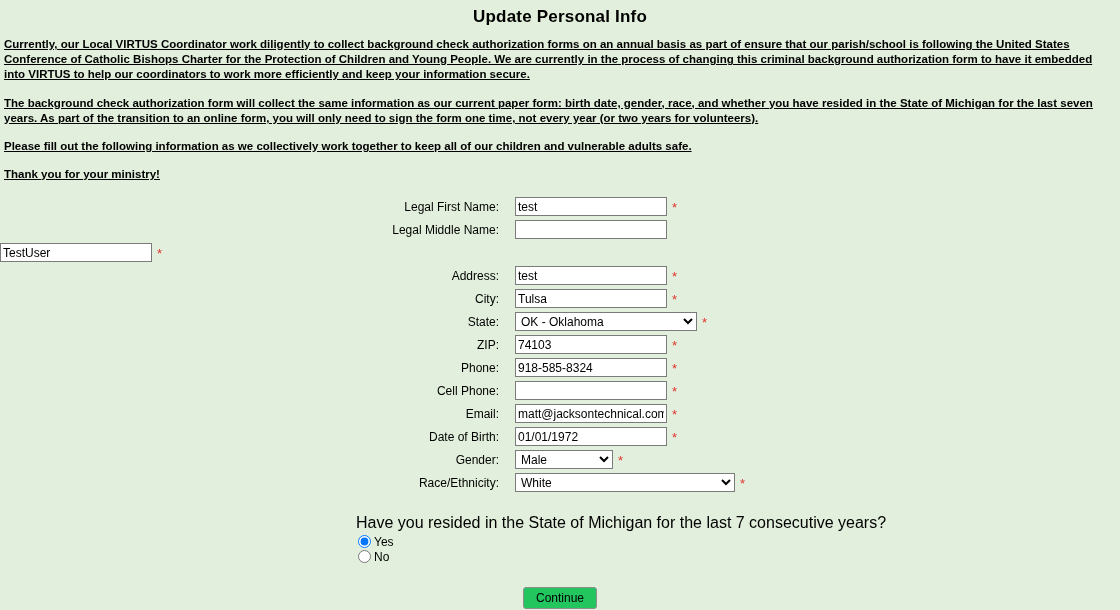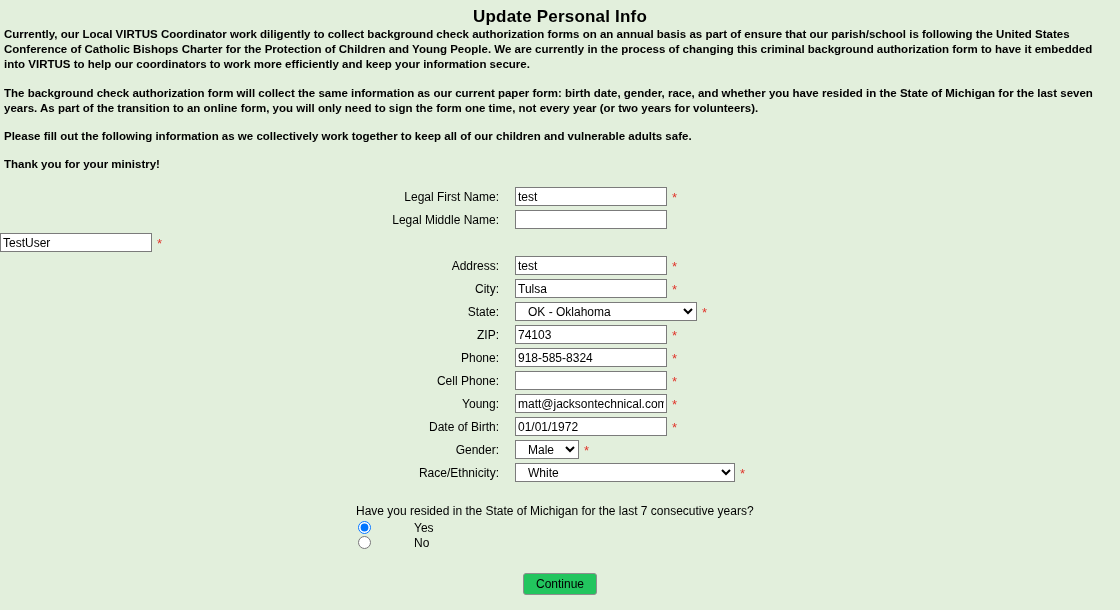--- a/index.html
+++ b/index.html
@@ -17,20 +17,22 @@
   }
   .page-title {
     text-align: center;
     font-size: 17px;
     font-weight: bold;
     padding-top: 7px;
     letter-spacing: .2px;
   }
   .intro {
     padding: 0 4px;
+    margin-top: 10px;
+    text-decoration: underline;
   }
   .intro p {
     margin: 0 0 13px 0;
     font-weight: bold;
     font-size: 11.5px;
     line-height: 1.32;
   }
   .form-area {
     margin-top: 6px;
   }
@@ -62,47 +64,46 @@
     color: #000;
     box-sizing: content-box;
   }
   select {
     font-family: "Liberation Sans", sans-serif;
     font-size: 12px;
     height: 19px;
     border: 1px solid #7b7b7b;
     background: #ffffff;
     color: #000;
-    padding: 0 8px;
+    padding: 0 1px;
   }
   select.state-select { width: 182px; }
-  select.gender-select { width: 64px; }
+  select.gender-select { width: 98px; }
   select.race-select { width: 220px; }
   .req {
     color: #e0352b;
     font-size: 13px;
     margin-left: 5px;
     line-height: 1;
     position: relative;
     top: 1px;
   }
   .question-block {
     margin-top: 20px;
     padding-left: 356px;
   }
   .question {
-    font-size: 12px;
+    font-size: 16px;
     margin-bottom: 2px;
   }
   .radio-line {
     display: flex;
     align-items: center;
     height: 15px;
     margin-left: 2px;
-    gap: 40px;
   }
   .radio-line input {
     margin: 0 3px 0 0;
     width: 13px;
     height: 13px;
   }
   .radio-line label {
     font-size: 12px;
   }
   .continue-wrap {
@@ -201,21 +202,21 @@
 
   <div class="row">
     <div class="label">Cell Phone:</div>
     <div class="field">
       <input type="text" value="" style="">
       <span class="req">*</span>
     </div>
   </div>
 
   <div class="row">
-    <div class="label">Young:</div>
+    <div class="label">Email:</div>
     <div class="field">
       <input type="text" value="matt@jacksontechnical.com" style="">
       <span class="req">*</span>
     </div>
   </div>
 
   <div class="row">
     <div class="label">Date of Birth:</div>
     <div class="field">
       <input type="text" value="01/01/1972" style="">

